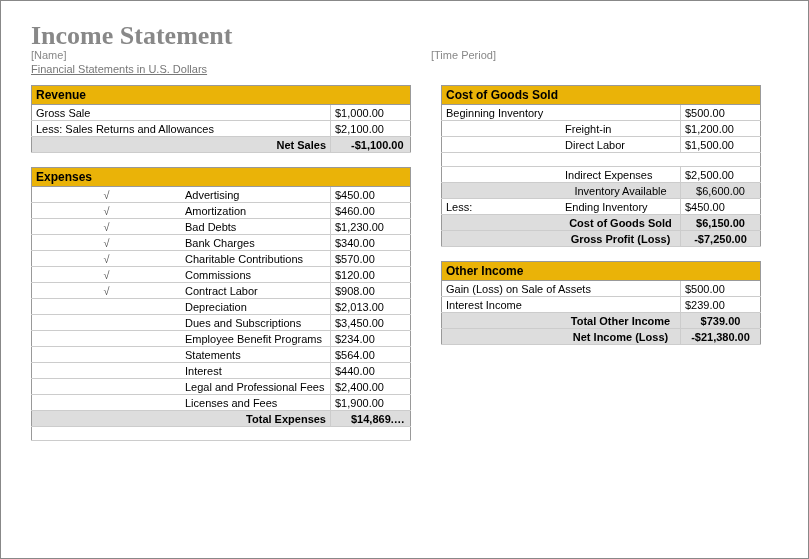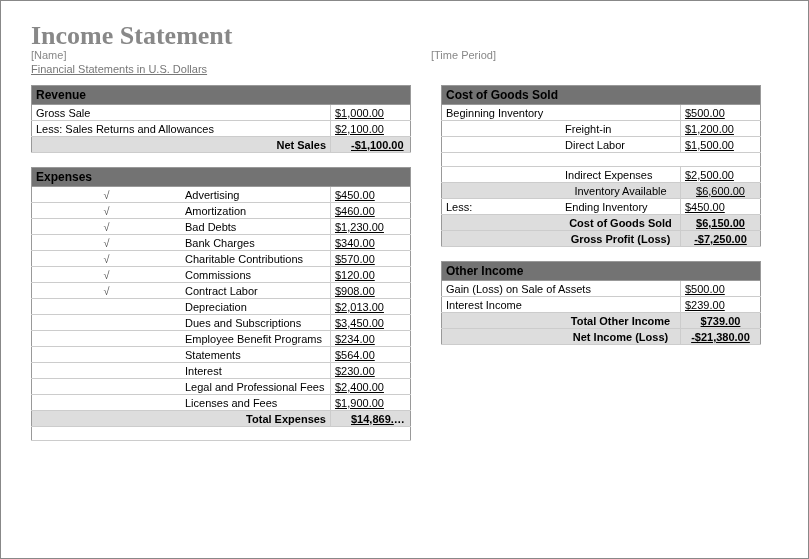--- a/index.html
+++ b/index.html
@@ -53,38 +53,37 @@
   table.section {
     width: 100%;
     border-collapse: collapse;
     border: 1px solid #999;
     margin-bottom: 14px;
     table-layout: fixed;
   }
   table.section th {
     text-align: left;
     font-weight: bold;
-    background: #737373;
+    background: #eab308;
     padding: 2px 4px;
     font-size: 12px;
     border-bottom: 1px solid #999;
   }
   table.section td {
     padding: 1px 4px;
     border-bottom: 1px solid #ccc;
     vertical-align: middle;
     height: 16px;
     white-space: nowrap;
     overflow: hidden;
     text-overflow: ellipsis;
   }
   td.amt {
     width: 80px;
     border-left: 1px solid #ccc;
-    text-decoration: underline;
   }
   td.check {
     width: 18px;
     font-family: Arial, sans-serif;
     color: #555;
     text-align: center;
   }
   tr.total td {
     background: #ddd;
     font-weight: bold;
@@ -197,21 +196,21 @@
               <td class="amt">$234.00</td>
             </tr>
             <tr>
               <td class="check"></td>
               <td>Statements</td>
               <td class="amt">$564.00</td>
             </tr>
             <tr>
               <td class="check"></td>
               <td>Interest</td>
-              <td class="amt">$230.00</td>
+              <td class="amt">$440.00</td>
             </tr>
             <tr>
               <td class="check"></td>
               <td>Legal and Professional Fees</td>
               <td class="amt">$2,400.00</td>
             </tr>
             <tr>
               <td class="check"></td>
               <td>Licenses and Fees</td>
               <td class="amt">$1,900.00</td>

